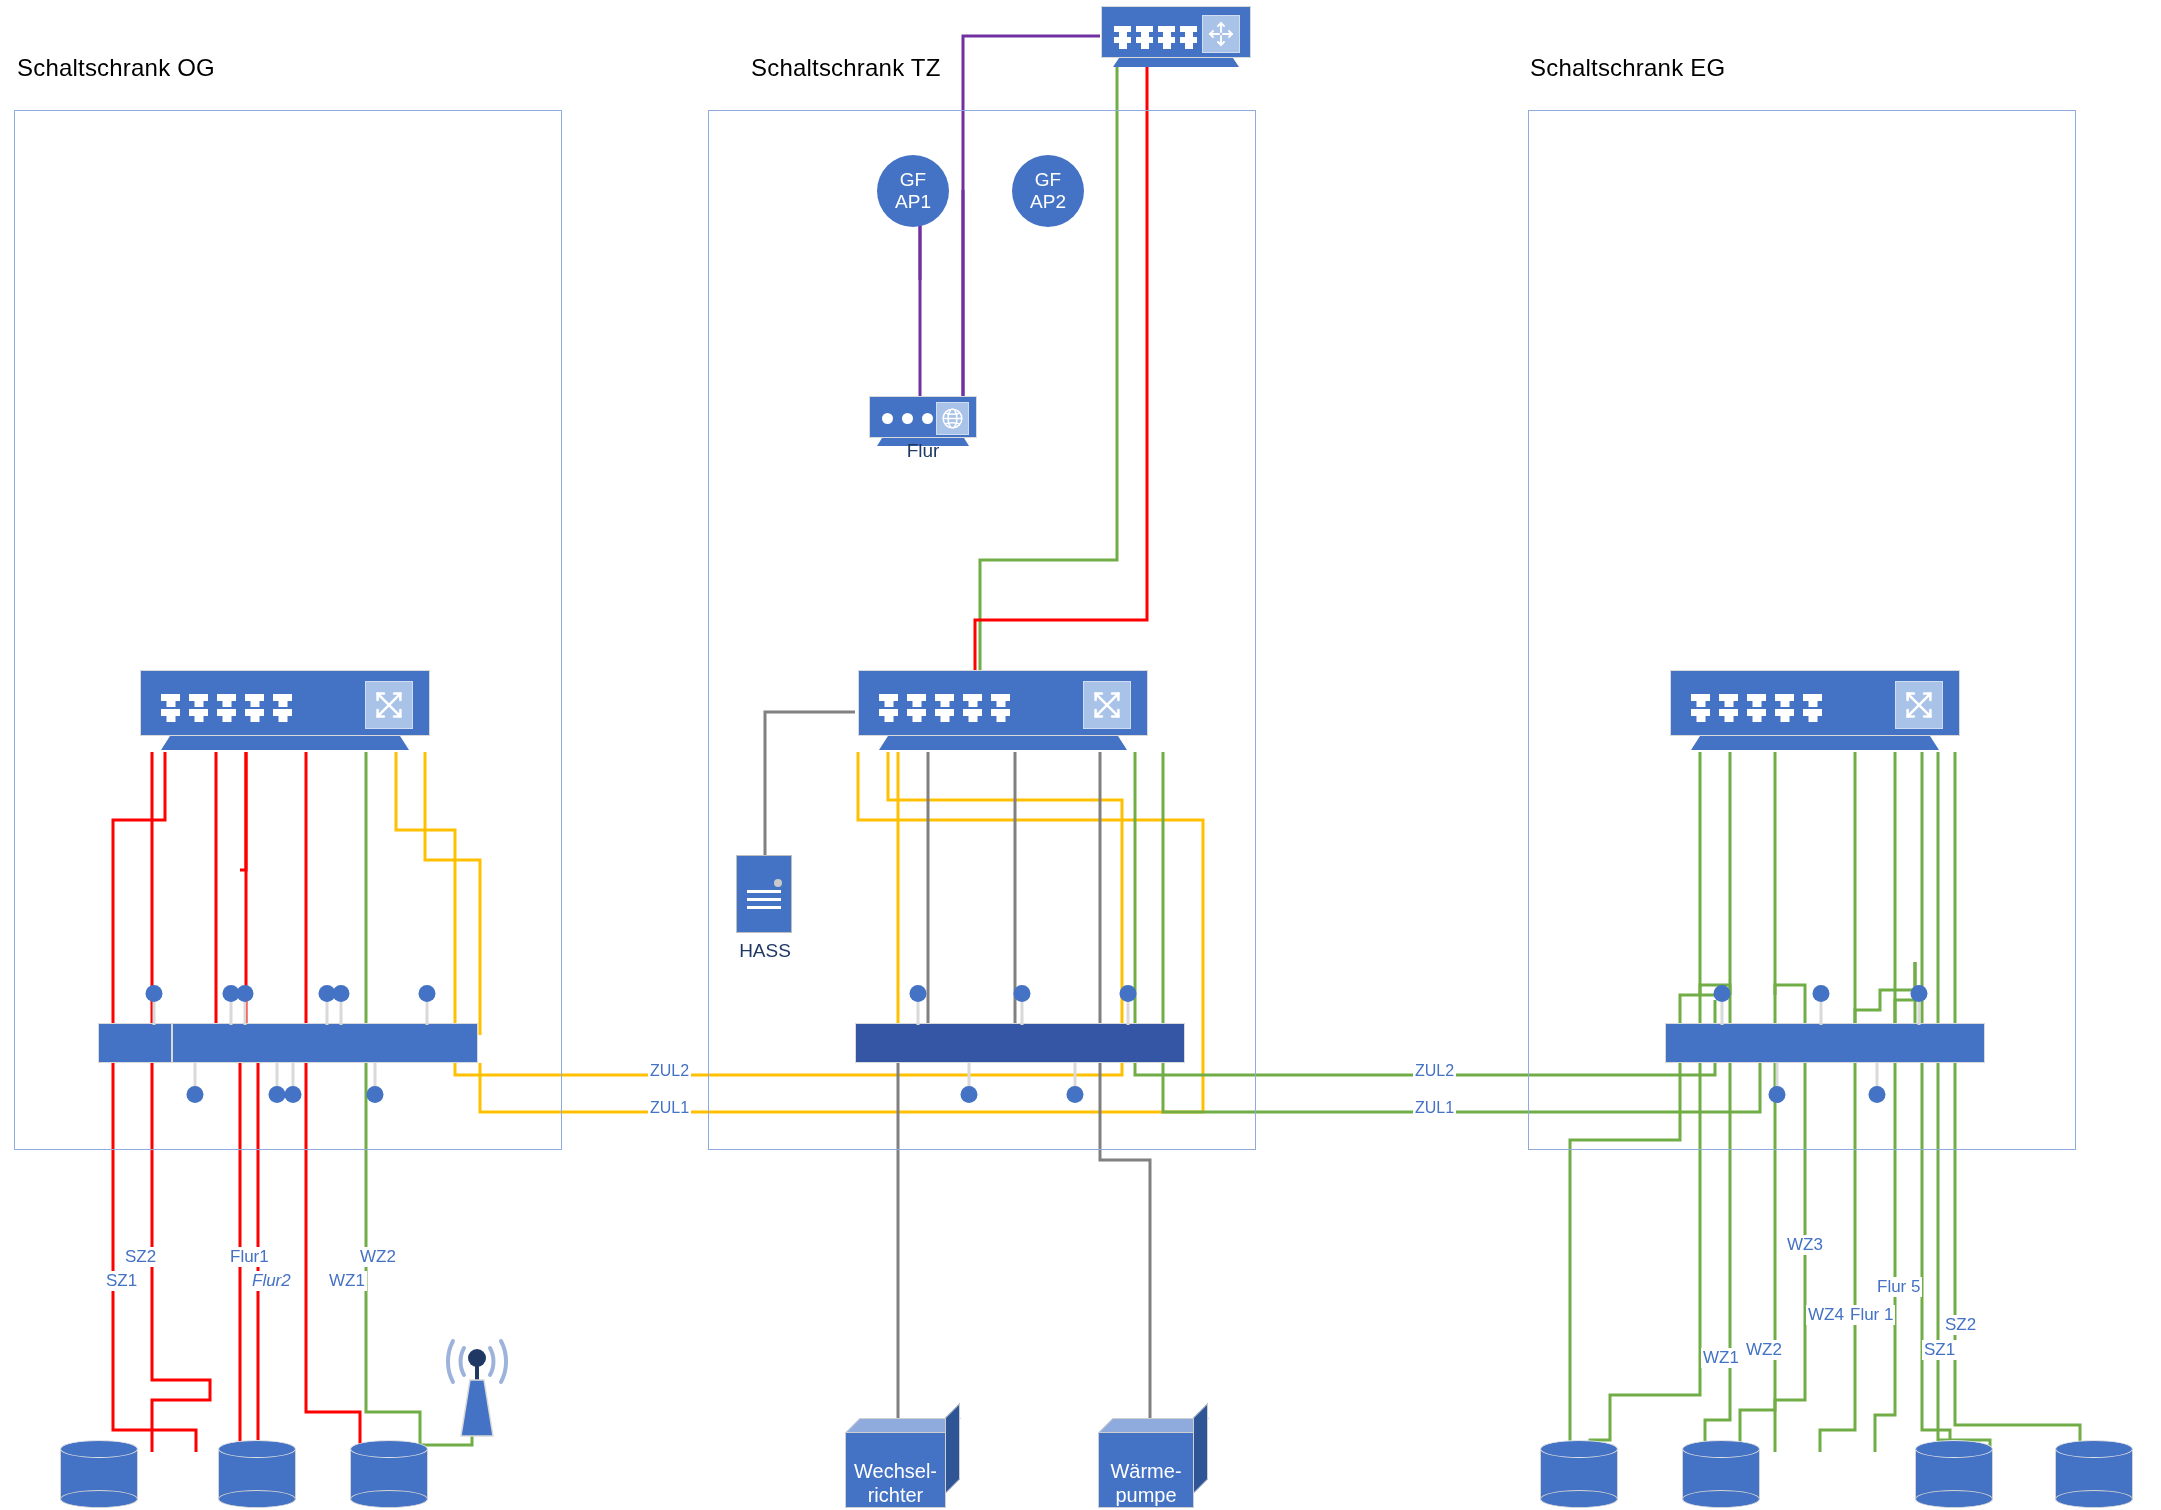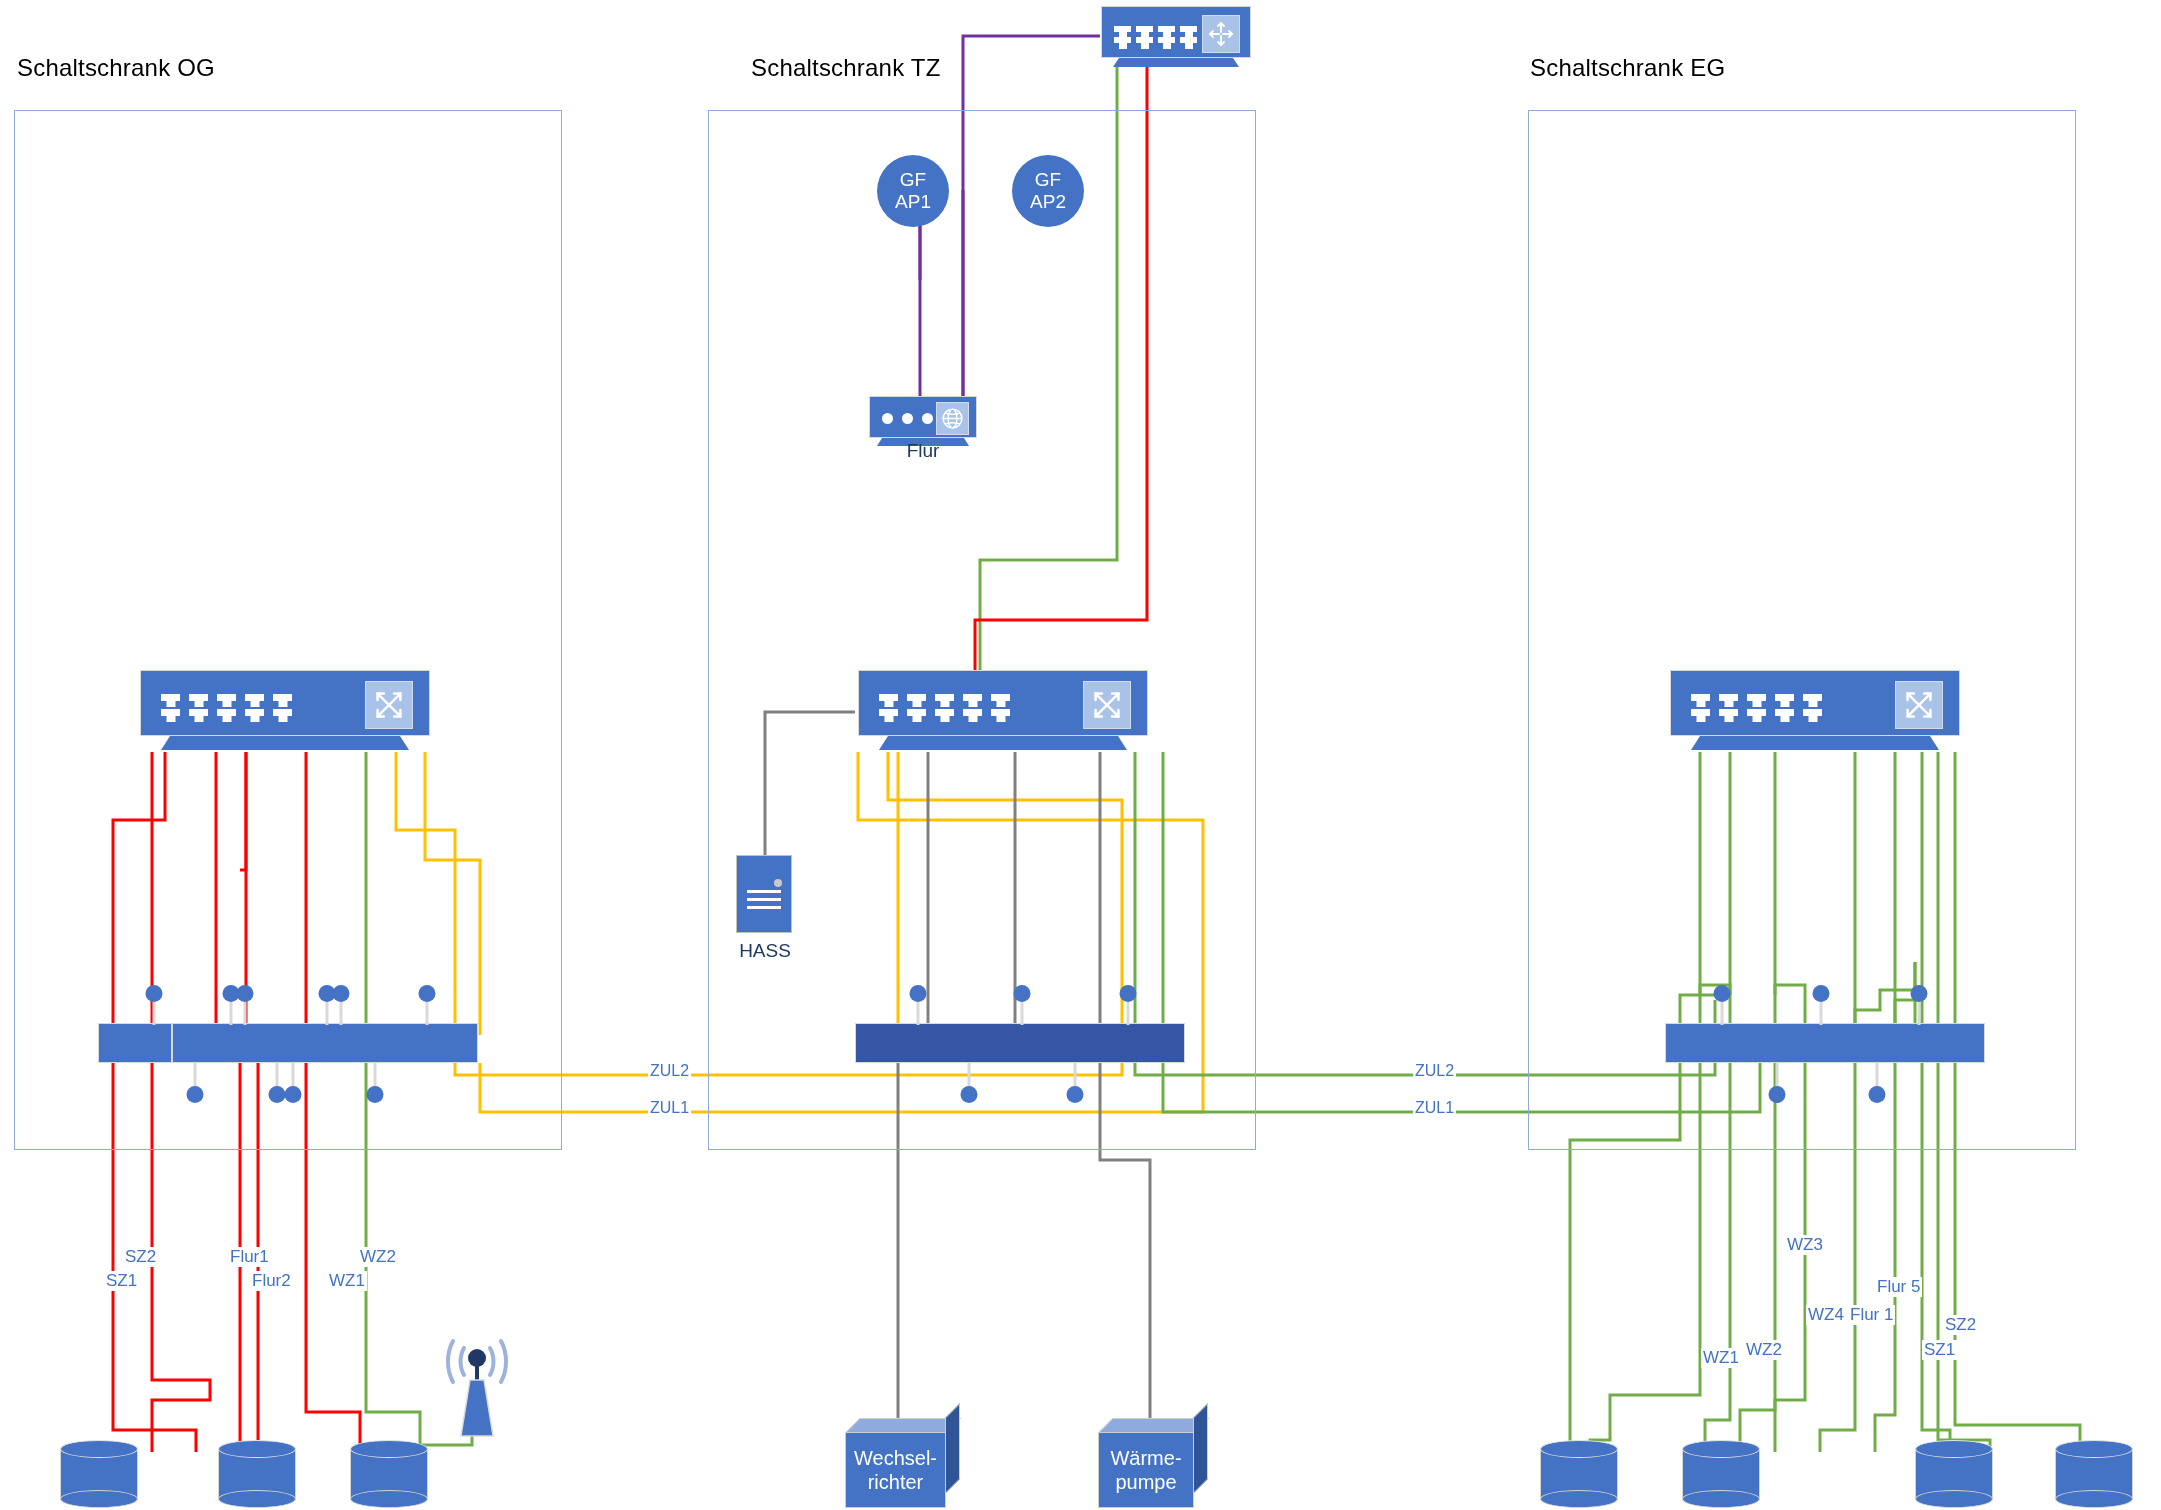--- a/index.html
+++ b/index.html
@@ -34,21 +34,21 @@
 
   
   .cyl{position:absolute;}
   .cyl .body{position:absolute;left:0;right:0;top:9px;bottom:9px;background:#4472C4;border-left:1px solid #d4d4d4;border-right:1px solid #d4d4d4;}
   .cyl .top{position:absolute;left:0;right:0;top:0;height:18px;border-radius:50%;background:#4472C4;border:1px solid #E3E3E3;box-sizing:border-box;}
   .cyl .bot{position:absolute;left:0;right:0;bottom:0;height:18px;border-radius:50%;background:#4472C4;border:1px solid #d4d4d4;box-sizing:border-box;}
 
   
   .cube{position:absolute;}
   .cube .face{position:absolute;left:0;top:14px;right:14px;bottom:0;background:#4472C4;border:1px solid #cfcfcf;box-sizing:border-box;
-      display:flex;flex-direction:column;align-items:center;justify-content:center;color:#fff;font-size:20px;line-height:1.2;}
+      display:flex;flex-direction:column;align-items:center;justify-content:flex-end;color:#fff;font-size:20px;line-height:1.2;}
   .cube .topf{position:absolute;left:0;top:0;width:calc(100% - 14px);height:15px;background:#8FAADC;
       transform:skewX(-45deg);transform-origin:bottom left;border:1px solid #cfcfcf;box-sizing:border-box;}
   .cube .side{position:absolute;right:0;top:0;width:15px;height:calc(100% - 14px);background:#2F5597;
       transform:skewY(-45deg);transform-origin:top left;border:1px solid #cfcfcf;box-sizing:border-box;}
 
   
   .server{position:absolute;background:#4472C4;border:1.5px solid #bfbfbf;box-sizing:border-box;}
   .server .dot{position:absolute;right:9px;top:30%;width:8px;height:8px;border-radius:50%;background:#c9c9c9;}
   .server .lines{position:absolute;left:10px;right:10px;bottom:24%;}
   .server .lines i{display:block;height:3px;background:#fff;margin-bottom:5px;}
@@ -499,21 +499,21 @@
       <div class="head" style="bottom:0;"></div>
     </div>
   <div class="pin" style="left:1868px;top:1063px;width:18px;height:40px;">
       <div class="stick" style="top:0;bottom:13px;"></div>
       <div class="head" style="bottom:0;"></div>
     </div>
 
   <div class="clabel" style="left:123px;top:1247px;">SZ2</div>
   <div class="clabel" style="left:104px;top:1271px;">SZ1</div>
   <div class="clabel" style="left:228px;top:1247px;">Flur1</div>
-  <div class="clabel" style="left:250px;top:1271px;">Flur2</div>
+  <div class="clabel" style="left:250px;top:1271px;font-style:italic;">Flur2</div>
   <div class="clabel" style="left:358px;top:1247px;">WZ2</div>
   <div class="clabel" style="left:327px;top:1271px;">WZ1</div>
 
   <div class="clabel mid" style="left:648px;top:1062px;">ZUL2</div>
   <div class="clabel mid" style="left:648px;top:1099px;">ZUL1</div>
   <div class="clabel mid" style="left:1413px;top:1062px;">ZUL2</div>
   <div class="clabel mid" style="left:1413px;top:1099px;">ZUL1</div>
 
   <div class="clabel" style="left:1701px;top:1348px;">WZ1</div>
   <div class="clabel" style="left:1744px;top:1340px;">WZ2</div>

